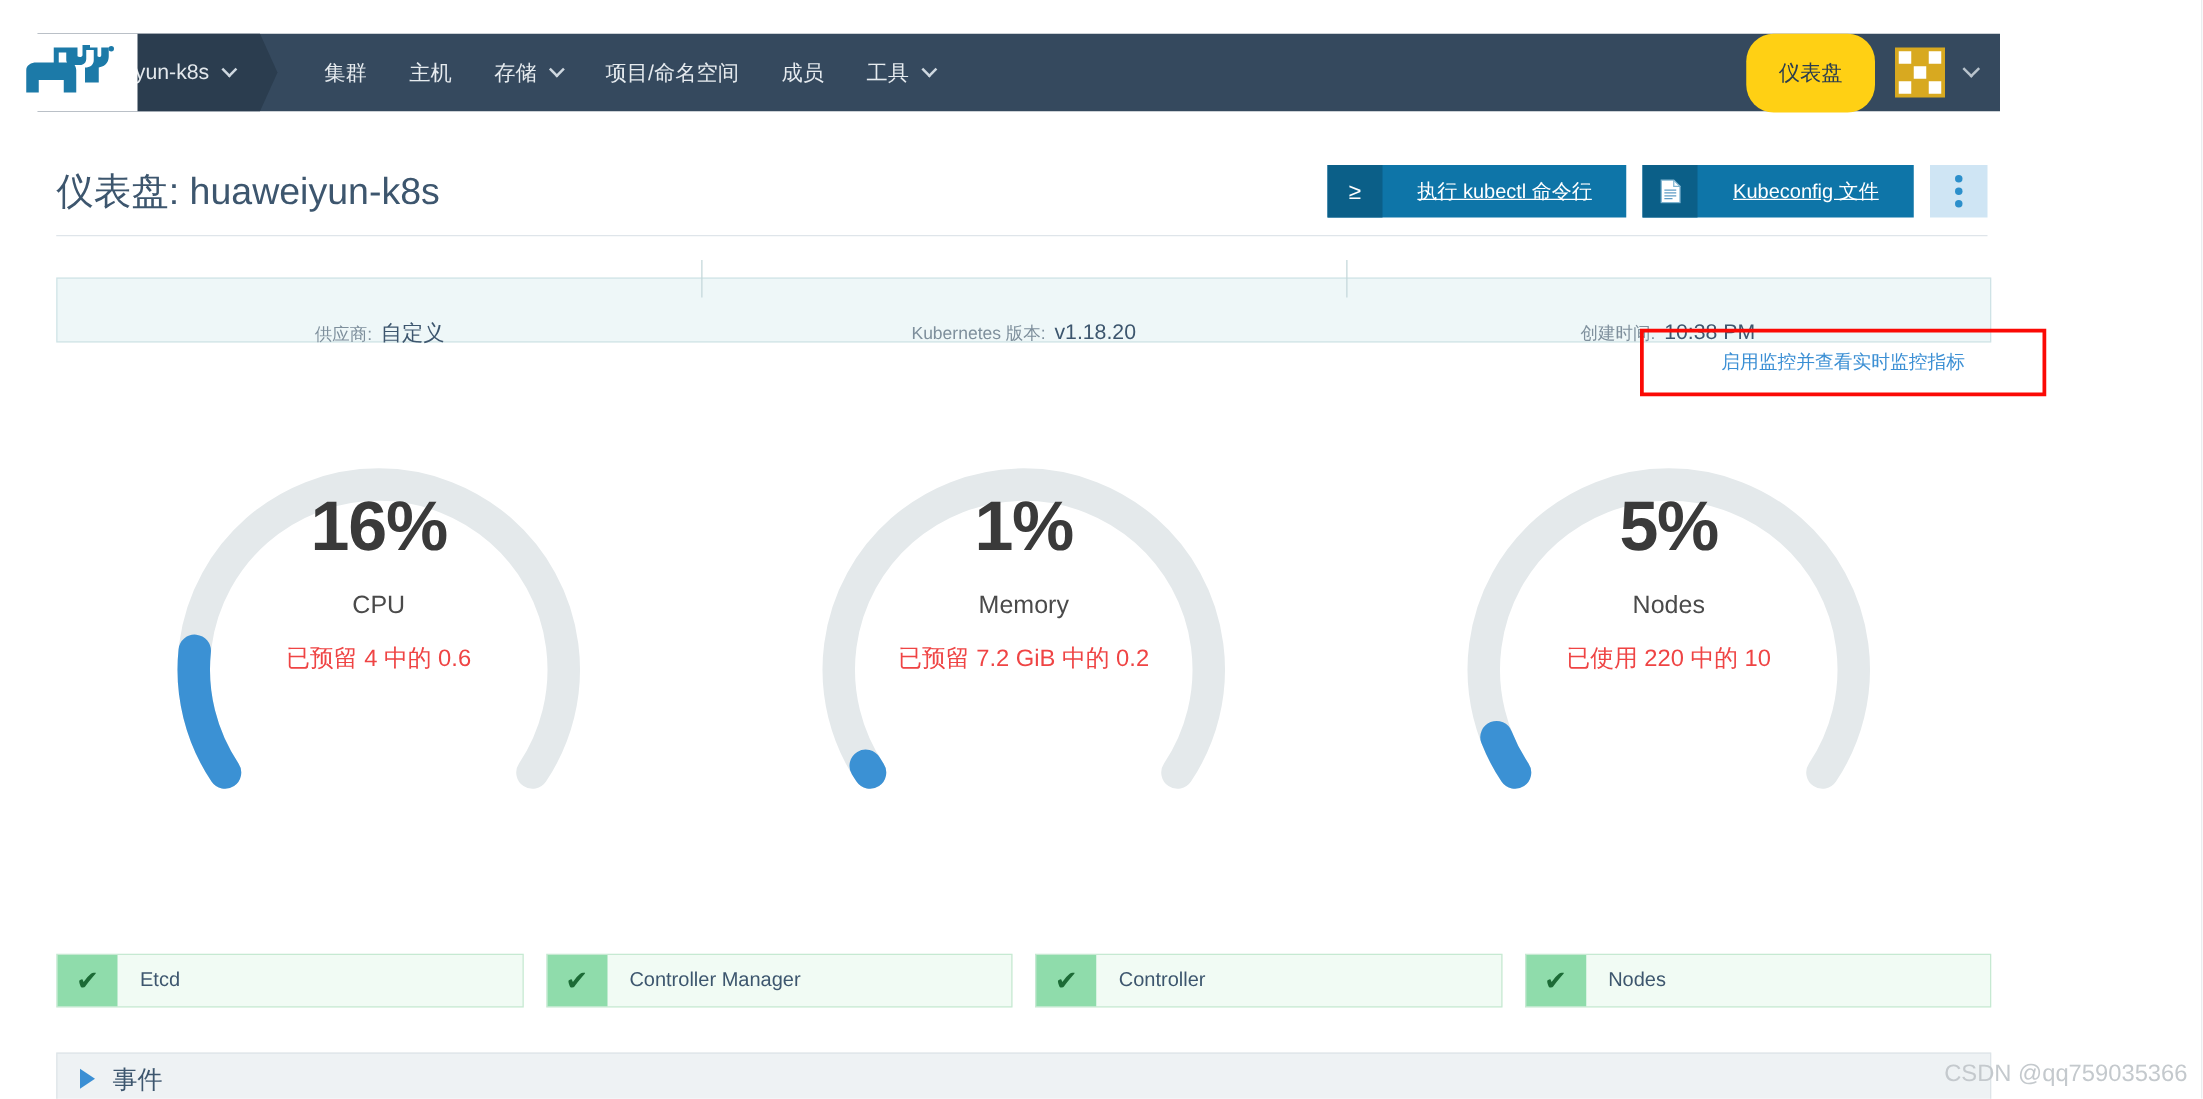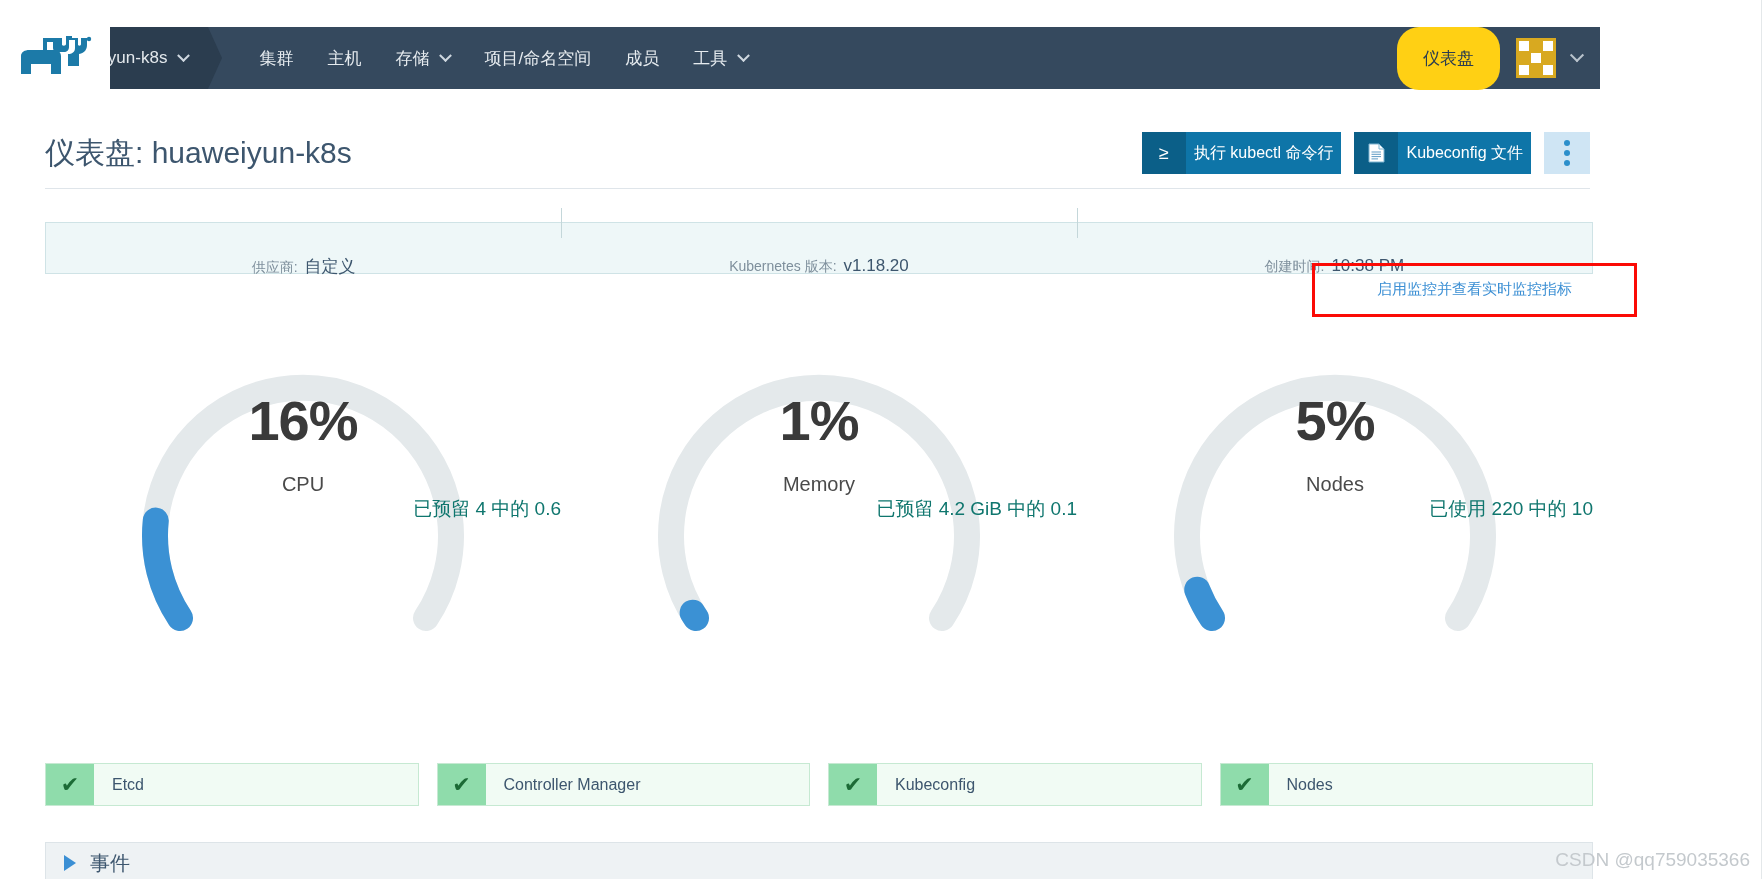--- a/index.html
+++ b/index.html
@@ -91,22 +91,22 @@
     display: flex; align-items: stretch; height: 42px;
     background: #0e75a8; color: #fff; cursor: pointer; border: none;
     font-family: inherit;
   }
   .btn .ic {
     background: #0b5f88; width: 44px;
     display: flex; align-items: center; justify-content: center;
     font-size: 18px; color: #fff;
   }
   .btn .lb {
-    display: flex; align-items: center; padding: 0 8px;
-    font-size: 16px; white-space: nowrap;
+    display: flex; align-items: center; padding: 0 28px;
+    font-size: 16px; white-space: nowrap; text-decoration: underline;
   }
   .dots-btn {
     width: 46px; height: 42px; background: #cfe5f4;
     display: flex; flex-direction: column; align-items: center; justify-content: center;
     gap: 4px; cursor: pointer; border: none;
   }
   .dots-btn span { width: 6px; height: 6px; border-radius: 50%; background: #2c8fcb; display: block; }
   .title-rule {
     position: absolute; left: 45px; top: 188px; width: 1545px; height: 1px; background: #dfe5ea;
   }
@@ -148,21 +148,21 @@
     display: flex;
   }
   .gauge { flex: 1; position: relative; display: flex; justify-content: center; }
   .gauge svg { display: block; }
   .gauge-text {
     position: absolute; left: 0; right: 0; top: 75px;
     text-align: center; pointer-events: none;
   }
   .g-pct { font-size: 56px; font-weight: 700; color: #3a3a3a; letter-spacing: -1px; line-height: 1; }
   .g-label { font-size: 20px; color: #4a4a4a; margin-top: 24px; }
-  .g-sub { font-size: 19px; color: #0f766e; white-space: nowrap; text-align: right; }
+  .g-sub { font-size: 19px; color: #ef4444; margin-top: 18px; white-space: nowrap; }
 
   
   .status-row {
     position: absolute; left: 45px; top: 763px;
     width: 1548px; height: 43px;
     display: flex; gap: 18px;
   }
   .status-card {
     flex: 1; display: flex; align-items: stretch;
     background: #f1fbf4; border: 1px solid #c6e9d2;
@@ -331,21 +331,21 @@
     </div>
 
     <div class="gauge">
       <svg width="370" height="330" viewBox="0 0 370 330">
         <path d="M 62 300 A 148 148 0 1 1 308 300" fill="none" stroke="#e4e9eb" stroke-width="26" stroke-linecap="round"></path>
         <path id="mem-arc" d="M 62 300 A 148 148 0 1 1 308 300" fill="none" stroke="#3b91d4" stroke-width="26" stroke-linecap="round" stroke-dasharray="639.5743408203125" stroke-dashoffset="633.1785974121094"></path>
       </svg>
       <div class="gauge-text">
         <div class="g-pct">1%</div>
         <div class="g-label">Memory</div>
-        <div class="g-sub">已预留 4.2 GiB 中的 0.1</div>
+        <div class="g-sub">已预留 7.2 GiB 中的 0.2</div>
       </div>
     </div>
 
     <div class="gauge">
       <svg width="370" height="330" viewBox="0 0 370 330">
         <path d="M 62 300 A 148 148 0 1 1 308 300" fill="none" stroke="#e4e9eb" stroke-width="26" stroke-linecap="round"></path>
         <path id="pods-arc" d="M 62 300 A 148 148 0 1 1 308 300" fill="none" stroke="#3b91d4" stroke-width="26" stroke-linecap="round" stroke-dasharray="639.5743408203125" stroke-dashoffset="607.5956237792968"></path>
       </svg>
       <div class="gauge-text">
         <div class="g-pct">5%</div>
@@ -360,21 +360,21 @@
     <div class="status-card">
       <div class="chk">✔</div>
       <div class="nm">Etcd</div>
     </div>
     <div class="status-card">
       <div class="chk">✔</div>
       <div class="nm">Controller Manager</div>
     </div>
     <div class="status-card">
       <div class="chk">✔</div>
-      <div class="nm">Kubeconfig</div>
+      <div class="nm">Controller</div>
     </div>
     <div class="status-card">
       <div class="chk">✔</div>
       <div class="nm">Nodes</div>
     </div>
   </div>
 
   <div class="events">
     <span class="tri"></span>
     <span class="etxt">事件</span>

